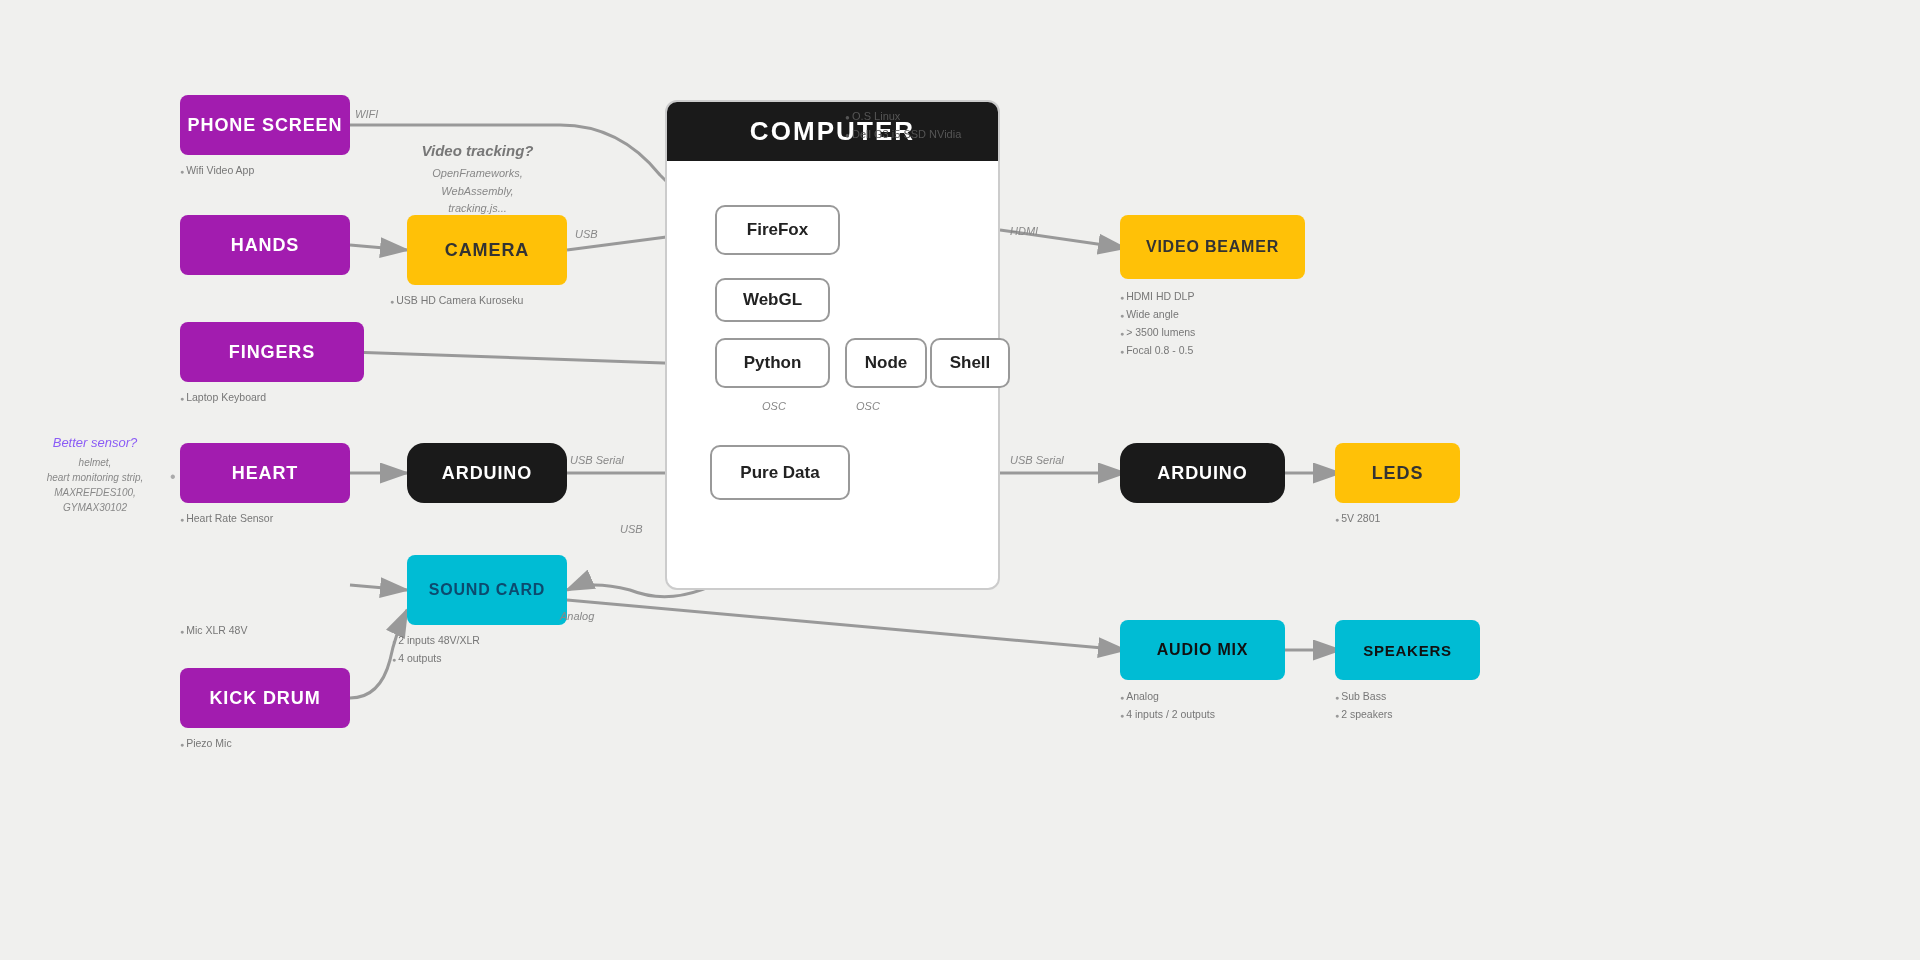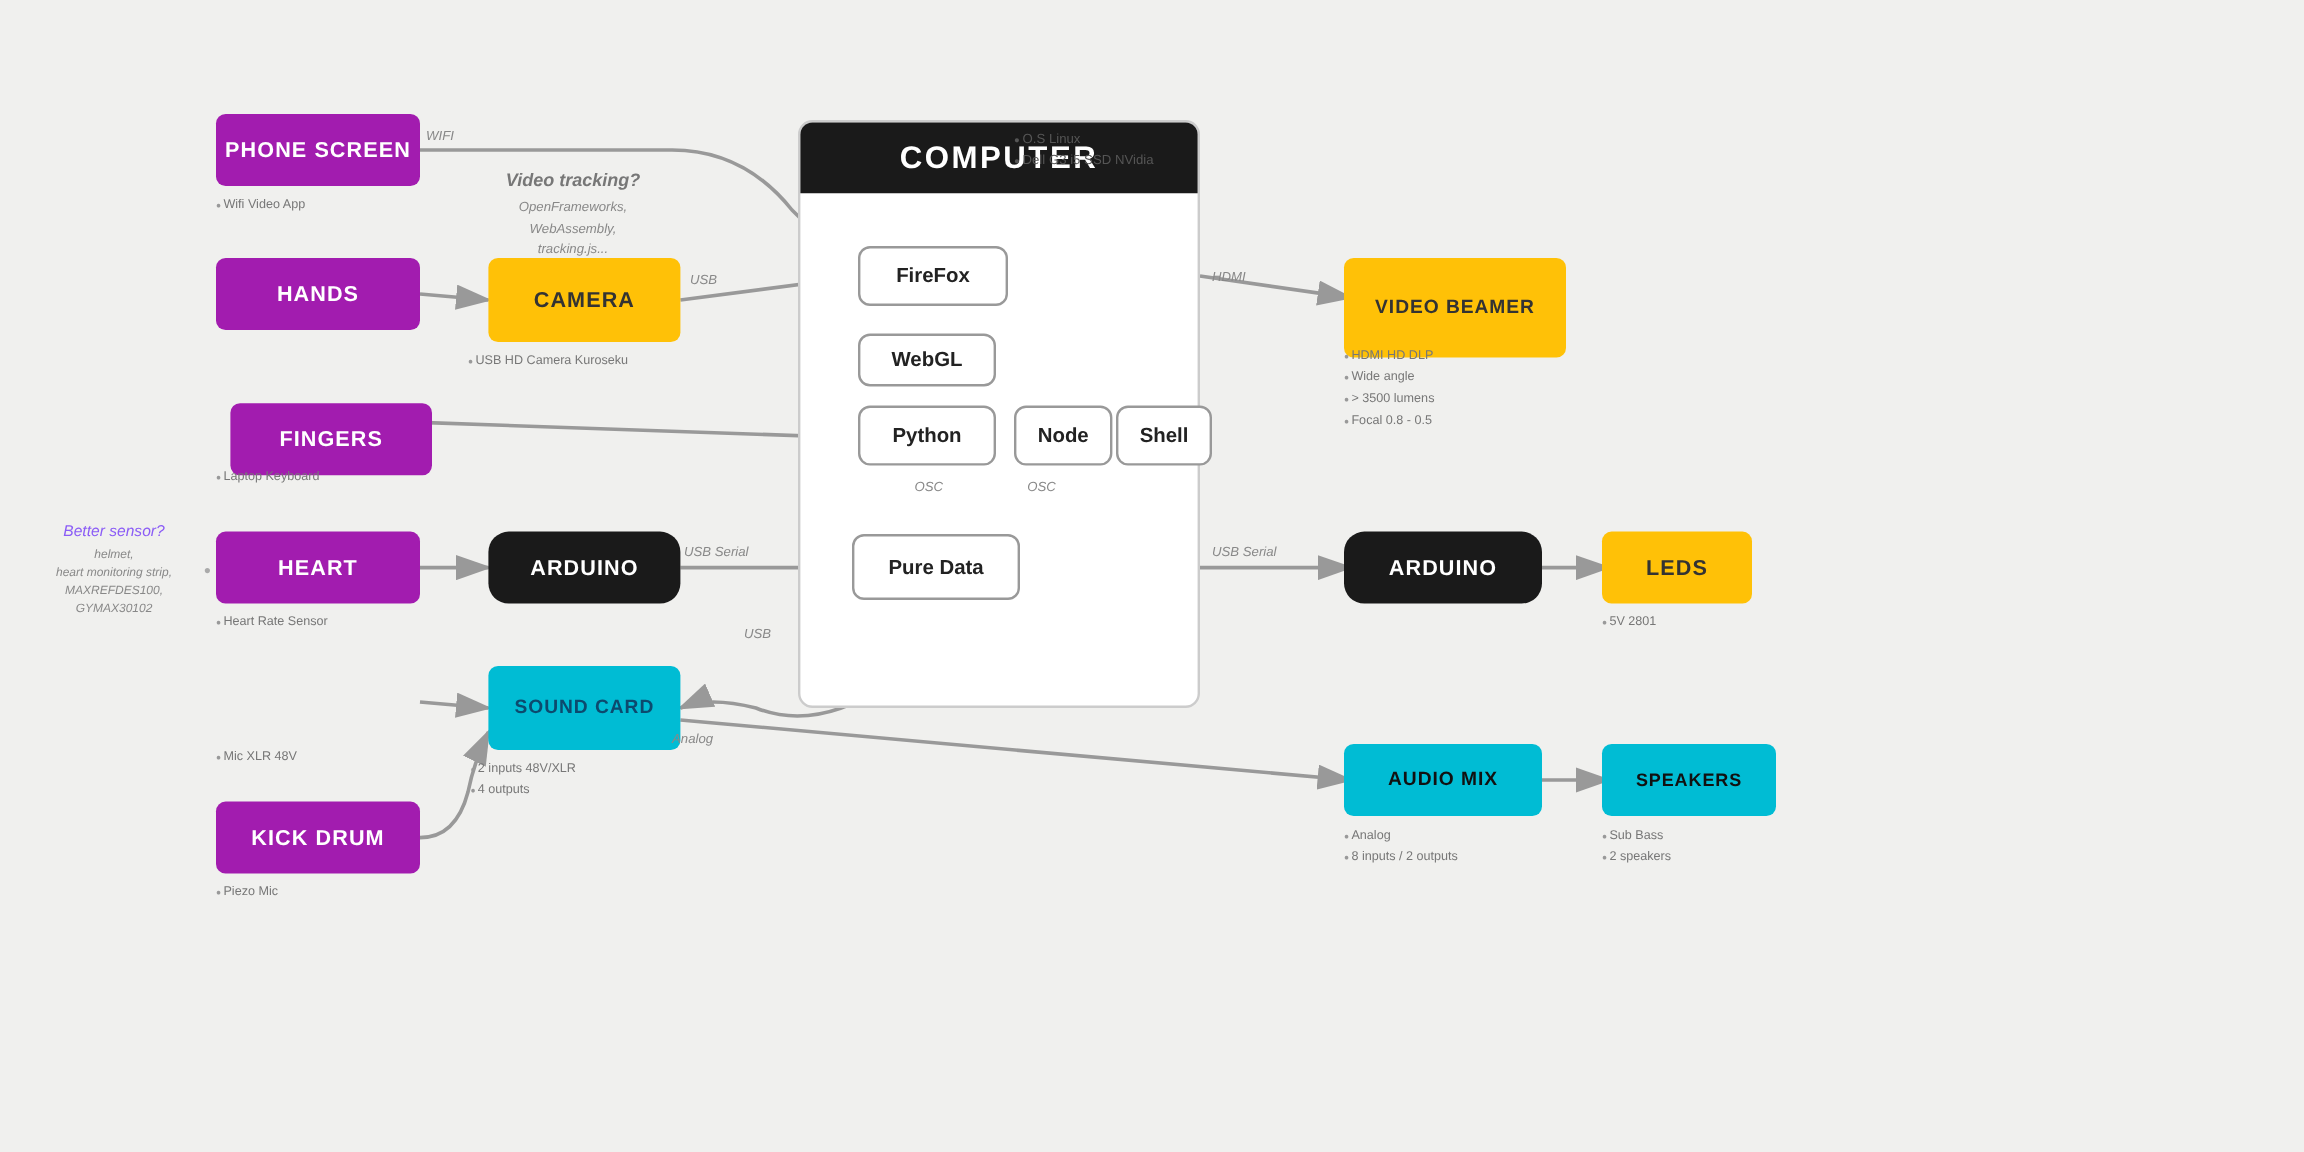--- a/index.html
+++ b/index.html
@@ -210,21 +210,21 @@
   <div class="sub-labels" style="left:180px; top:162px;">
     <div>Wifi Video App</div>
   </div>
 
   <div class="edge-label" style="left:355px; top:108px;">WIFI</div>
 
   <div class="node green" style="left:180px; top:215px; width:170px; height:60px;">
     <span class="node-label">HANDS</span>
   </div>
 
-  <div class="node green" style="left:192px; top:322px; width:168px; height:60px;margin-top:14px;">
+  <div class="node green" style="left:180px; top:322px; width:184px; height:60px;">
     <span class="node-label">FINGERS</span>
   </div>
   <div class="sub-labels" style="left:180px; top:389px;">
     <div>Laptop Keyboard</div>
   </div>
 
   <div class="annotation" style="left:30px; top:433px; font-style:italic; font-size:13px; color:#8b5cf6; text-align:center; width:130px;">
     <span>Better sensor?</span>
   </div>
   <div class="annotation-small" style="left:25px; top:455px; font-size:10px; color:#888; text-align:center; width:140px; line-height:1.5;">
@@ -316,21 +316,21 @@
 
   <div class="inner-node" style="left:710px; top:445px; width:140px; height:55px; border-width:2.5px;">
     <span>Pure Data</span>
   </div>
 
   <div class="edge-label" style="left:762px; top:400px; font-style:italic;">OSC</div>
   <div class="edge-label" style="left:856px; top:400px; font-style:italic;">OSC</div>
 
   <div class="edge-label" style="left:1010px; top:225px;">HDMI</div>
 
-  <div class="node yellow" style="left:1120px; top:215px; width:185px; height:83px;">
+  <div class="node yellow" style="left:1120px; top:215px; width:185px; height:64px;">
     <span class="node-label" style="font-size:16px; color:#333;">VIDEO BEAMER</span>
   </div>
   <div class="sub-labels" style="left:1120px; top:288px;">
     <div>HDMI HD DLP</div>
     <div>Wide angle</div>
     <div>&gt; 3500 lumens</div>
     <div>Focal 0.8 - 0.5</div>
   </div>
 
   <div class="edge-label" style="left:1010px; top:454px;">USB Serial</div>
@@ -346,21 +346,21 @@
     <div>5V 2801</div>
   </div>
 
   <div class="edge-label" style="left:560px; top:610px; font-style:italic;">Analog</div>
 
   <div class="node cyan" style="left:1120px; top:620px; width:165px; height:60px;">
     <span class="node-label" style="color:#111; font-size:16px;">AUDIO MIX</span>
   </div>
   <div class="sub-labels" style="left:1120px; top:688px;">
     <div>Analog</div>
-    <div>8 inputs / 2 outputs</div>
+    <div>4 inputs / 2 outputs</div>
   </div>
 
   <div class="node cyan" style="left:1335px; top:620px; width:145px; height:60px;">
     <span class="node-label" style="color:#111; font-size:15px;">SPEAKERS</span>
   </div>
   <div class="sub-labels" style="left:1335px; top:688px;">
     <div>Sub Bass</div>
     <div>2 speakers</div>
   </div>
 

